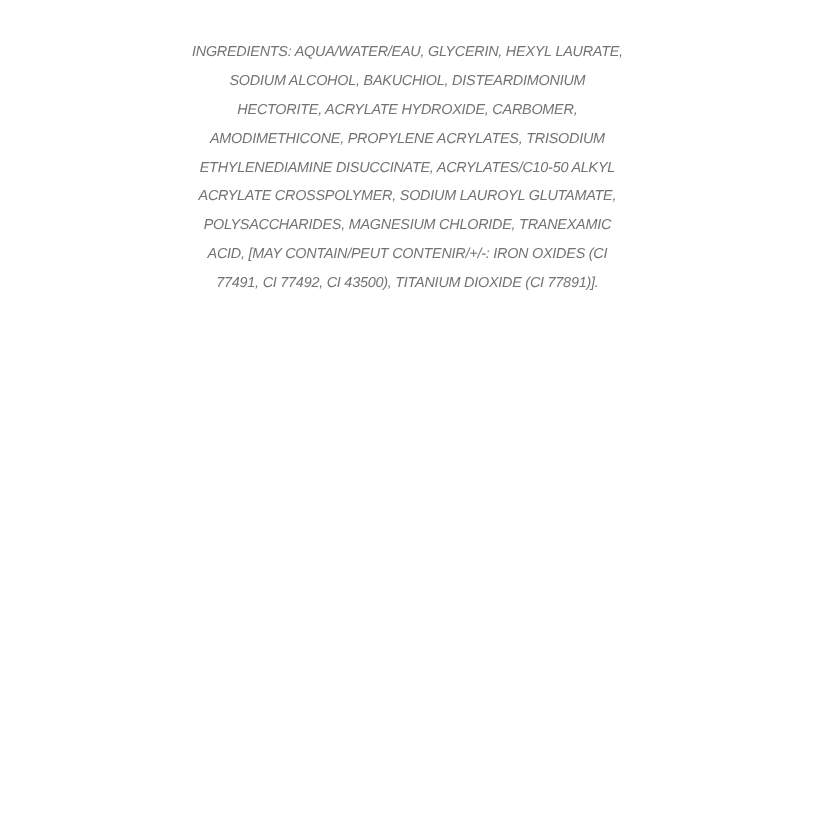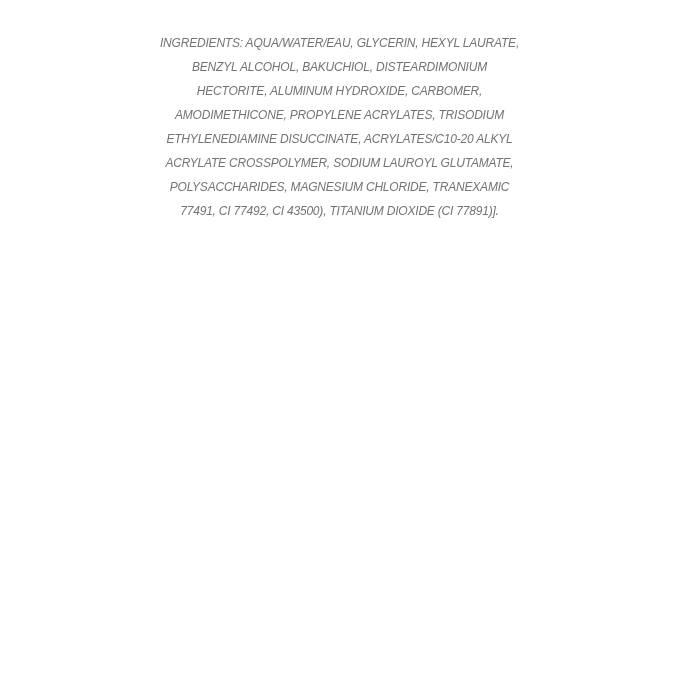--- a/index.html
+++ b/index.html
@@ -33,21 +33,22 @@
     white-space: nowrap;
     font-style: italic;
   }
 </style>
 </head>
 <body>
 
 <div class="label-canvas">
   <div class="ingredients-block">
     <div class="ingredients-line">INGREDIENTS: AQUA/WATER/EAU, GLYCERIN, HEXYL LAURATE,</div>
-    <div class="ingredients-line">BENZYL ALCOHOL, BAKUCHIOL, DISTEARDIMONIUM</div>
-    <div class="ingredients-line">HECTORITE, ALUMINUM HYDROXIDE, CARBOMER,</div>
+    <div class="ingredients-line">SODIUM ALCOHOL, BAKUCHIOL, DISTEARDIMONIUM</div>
+    <div class="ingredients-line">HECTORITE, ACRYLATE HYDROXIDE, CARBOMER,</div>
     <div class="ingredients-line">AMODIMETHICONE, PROPYLENE ACRYLATES, TRISODIUM</div>
-    <div class="ingredients-line">ETHYLENEDIAMINE DISUCCINATE, ACRYLATES/C10-20 ALKYL</div>
+    <div class="ingredients-line">ETHYLENEDIAMINE DISUCCINATE, ACRYLATES/C10-50 ALKYL</div>
     <div class="ingredients-line">ACRYLATE CROSSPOLYMER, SODIUM LAUROYL GLUTAMATE,</div>
     <div class="ingredients-line">POLYSACCHARIDES, MAGNESIUM CHLORIDE, TRANEXAMIC</div>
+    <div class="ingredients-line">ACID, [MAY CONTAIN/PEUT CONTENIR/+/-: IRON OXIDES (CI</div>
     <div class="ingredients-line">77491, CI 77492, CI 43500), TITANIUM DIOXIDE (CI 77891)].</div>
   </div>
 </div>
 
 </body></html>

